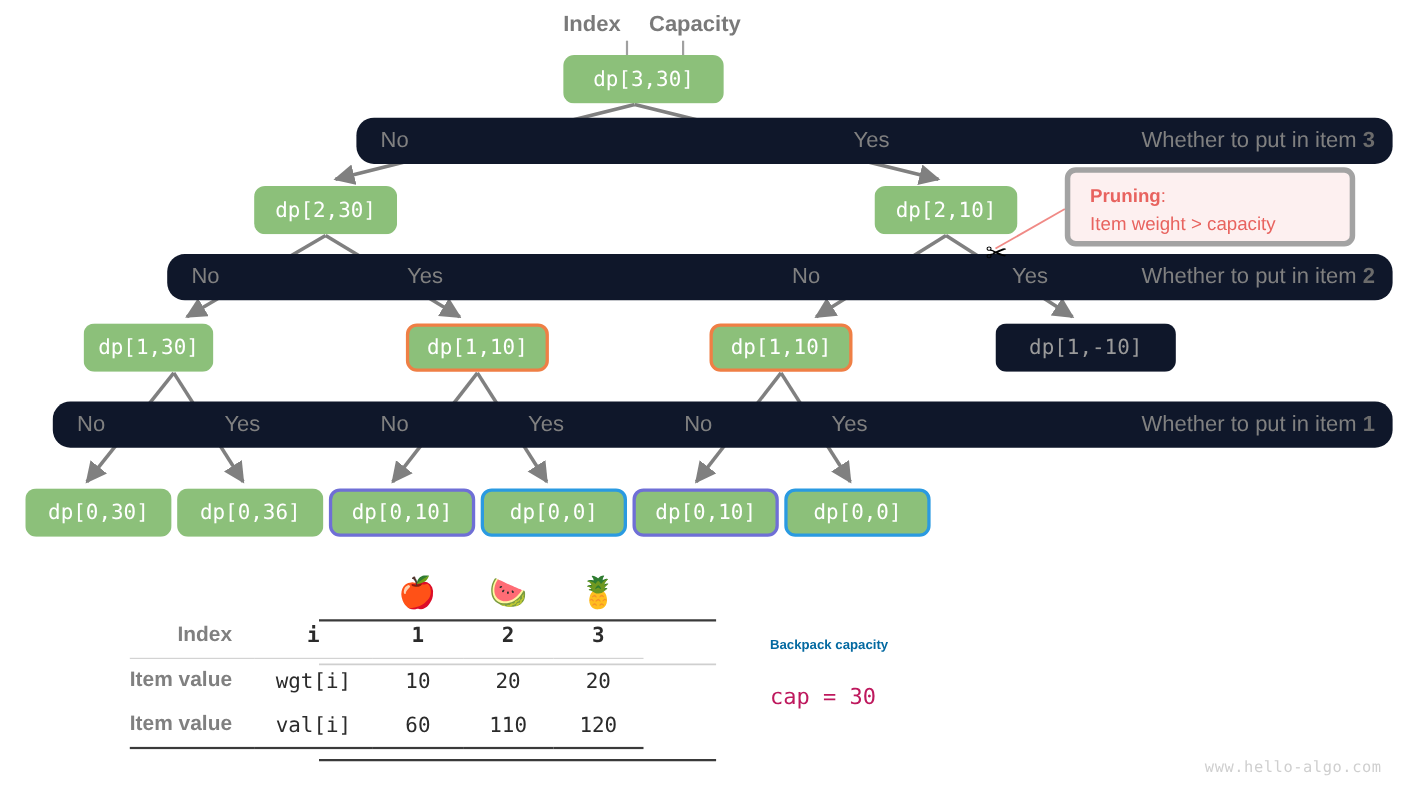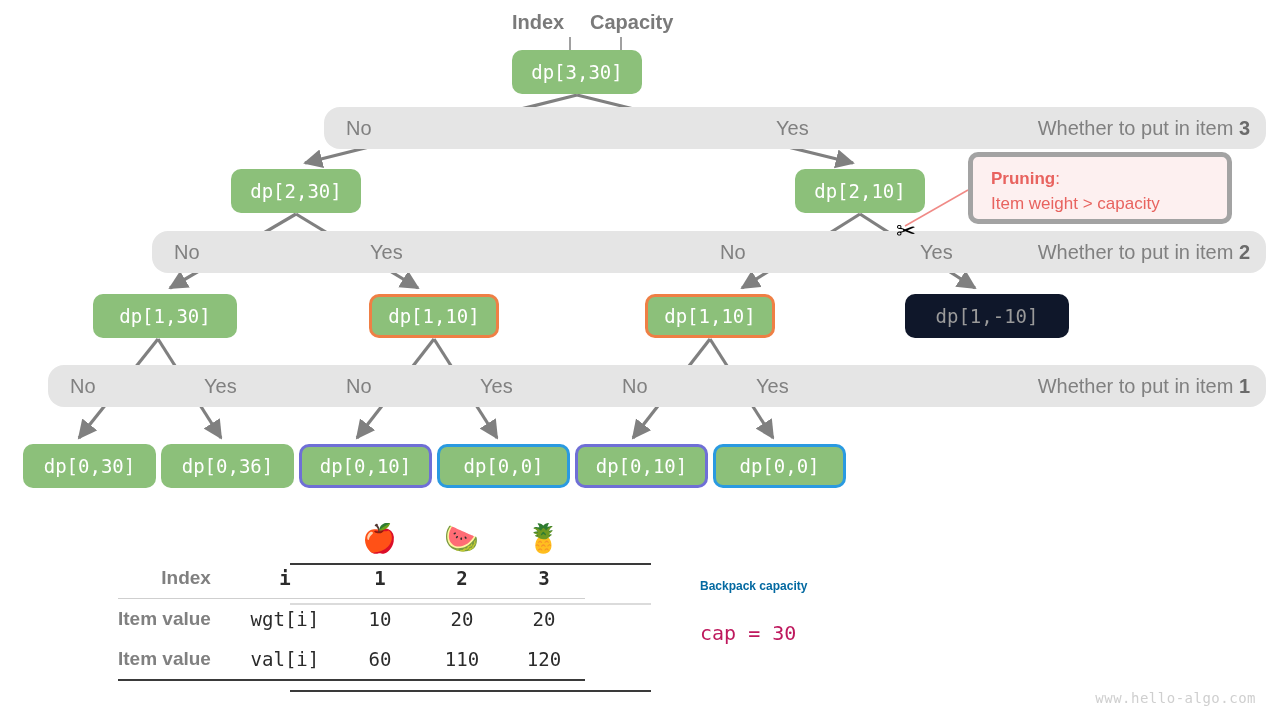--- a/index.html
+++ b/index.html
@@ -27,21 +27,21 @@
     position: absolute;
     left: 0; top: 0;
     width: 1280px;
     height: 720px;
     pointer-events: none;
   }
 
   
   .decision-bar {
     position: absolute;
-    background: #e5e5e5;
+    background: #0f172a;
     border-radius: 16px;
     box-sizing: border-box;
     height: 42px;
   }
   .bar-label {
     position: absolute;
     top: 50%;
     transform: translateY(-50%);
     color: #808080;
     font-size: 20px;
@@ -248,26 +248,26 @@
     <span class="bar-label" style="left:298px;">No</span>
     <span class="bar-label" style="left:432px;">Yes</span>
     <span class="bar-label" style="left:574px;">No</span>
     <span class="bar-label" style="left:708px;">Yes</span>
     <span class="bar-question">
       <span>Whether to put in item</span>
       <b>1</b>
     </span>
   </div>
 
-  <div class="node green" style="left:512px; top:50px; width:130px;">dp[3,30]</div>
+  <div class="node green" style="left:512px; top:50px; width:146px;">dp[3,30]</div>
 
   <div class="node green" style="left:231px; top:169px; width:130px;">dp[2,30]</div>
   <div class="node green" style="left:795px; top:169px; width:130px;">dp[2,10]</div>
 
-  <div class="node green" style="left:93px; top:294px; width:144px;">dp[1,30]</div>
+  <div class="node green" style="left:76px; top:294px; width:118px;">dp[1,30]</div>
   <div class="node orange" style="left:369px; top:294px; width:130px;">dp[1,10]</div>
   <div class="node orange" style="left:645px; top:294px; width:130px;">dp[1,10]</div>
   <div class="node pruned" style="left:905px; top:294px; width:164px;">dp[1,-10]</div>
 
   <div class="node green" style="left:23px; top:444px; width:133px;">dp[0,30]</div>
   <div class="node green" style="left:161px; top:444px; width:133px;">dp[0,36]</div>
   <div class="node purple" style="left:299px; top:444px; width:133px;">dp[0,10]</div>
   <div class="node blue" style="left:437px; top:444px; width:133px;">dp[0,0]</div>
   <div class="node purple" style="left:575px; top:444px; width:133px;">dp[0,10]</div>
   <div class="node blue" style="left:713px; top:444px; width:133px;">dp[0,0]</div>

